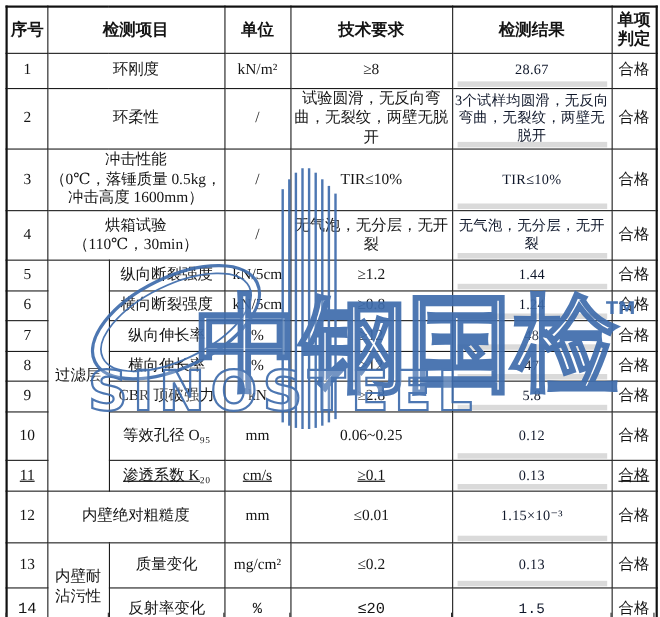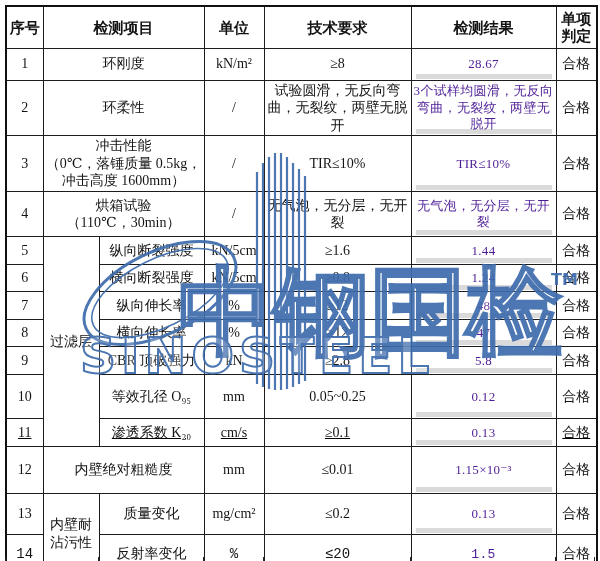--- a/index.html
+++ b/index.html
@@ -18,21 +18,21 @@
       font-weight:bold;font-size:15px;line-height:1.15;}
   .pre{white-space:pre-line;}
   
   tr.h-head{height:42px;margin-left:28px;} tr.h1{height:32px;} tr.h2{height:54px;}
   tr.h3{height:56px;} tr.h4{height:45px;} tr.h5{height:28px;}
   tr.h6{height:27px;} tr.h7{height:28px;} tr.h8{height:27px;}
   tr.h9{height:28px;} tr.h10{height:44px;} tr.h11{height:28px;text-decoration:underline;}
   tr.h12{height:47px;padding-left:46px;} tr.h13{height:41px;padding-left:30px;} tr.h14{height:40px;font-family:Liberation Mono, monospace;}
 
   td.res{position:relative;}
-  td.res .res-text{color:#4c1d95;font-size:13px;filter:blur(0.45px);
+  td.res .res-text{color:#0f172a;font-size:13px;filter:blur(0.45px);
       letter-spacing:0.3px;display:inline-block;position:relative;z-index:2;}
   td.res .res-band{position:absolute;left:4px;right:4px;bottom:1px;
       height:5px;background:#dadada;z-index:1;}
 
   .wm{position:absolute;left:0;top:0;width:600px;height:561px;
       pointer-events:none;z-index:6;opacity:0.92;}
 
   .stub{position:absolute;top:557px;width:1px;height:4px;background:#2a2a2a;}
 </style>
 </head>
@@ -98,21 +98,21 @@
       <td class="pre">无气泡，无分层，无开裂</td>
       <td class="res"><span class="res-text">无气泡，无分层，无开裂</span><div class="res-band"></div></td>
       <td>合格</td>
     </tr>
 
     <tr class="h5">
       <td>5</td>
       <td rowspan="7">过滤层</td>
       <td>纵向断裂强度</td>
       <td>kN/5cm</td>
-      <td>≥1.6</td>
+      <td>≥1.2</td>
       <td class="res"><span class="res-text">1.44</span><div class="res-band"></div></td>
       <td>合格</td>
     </tr>
 
     <tr class="h6">
       <td>6</td>
       <td>横向断裂强度</td>
       <td>kN/5cm</td>
       <td>≥0.8</td>
       <td class="res"><span class="res-text">1.24</span><div class="res-band"></div></td>
@@ -143,21 +143,21 @@
       <td>kN</td>
       <td>≥2.8</td>
       <td class="res"><span class="res-text">5.8</span><div class="res-band"></div></td>
       <td>合格</td>
     </tr>
 
     <tr class="h10">
       <td>10</td>
       <td>等效孔径 O₉₅</td>
       <td>mm</td>
-      <td>0.05~0.25</td>
+      <td>0.06~0.25</td>
       <td class="res"><span class="res-text">0.12</span><div class="res-band"></div></td>
       <td>合格</td>
     </tr>
 
     <tr class="h11">
       <td>11</td>
       <td>渗透系数 K₂₀</td>
       <td>cm/s</td>
       <td>≥0.1</td>
       <td class="res"><span class="res-text">0.13</span><div class="res-band"></div></td>

